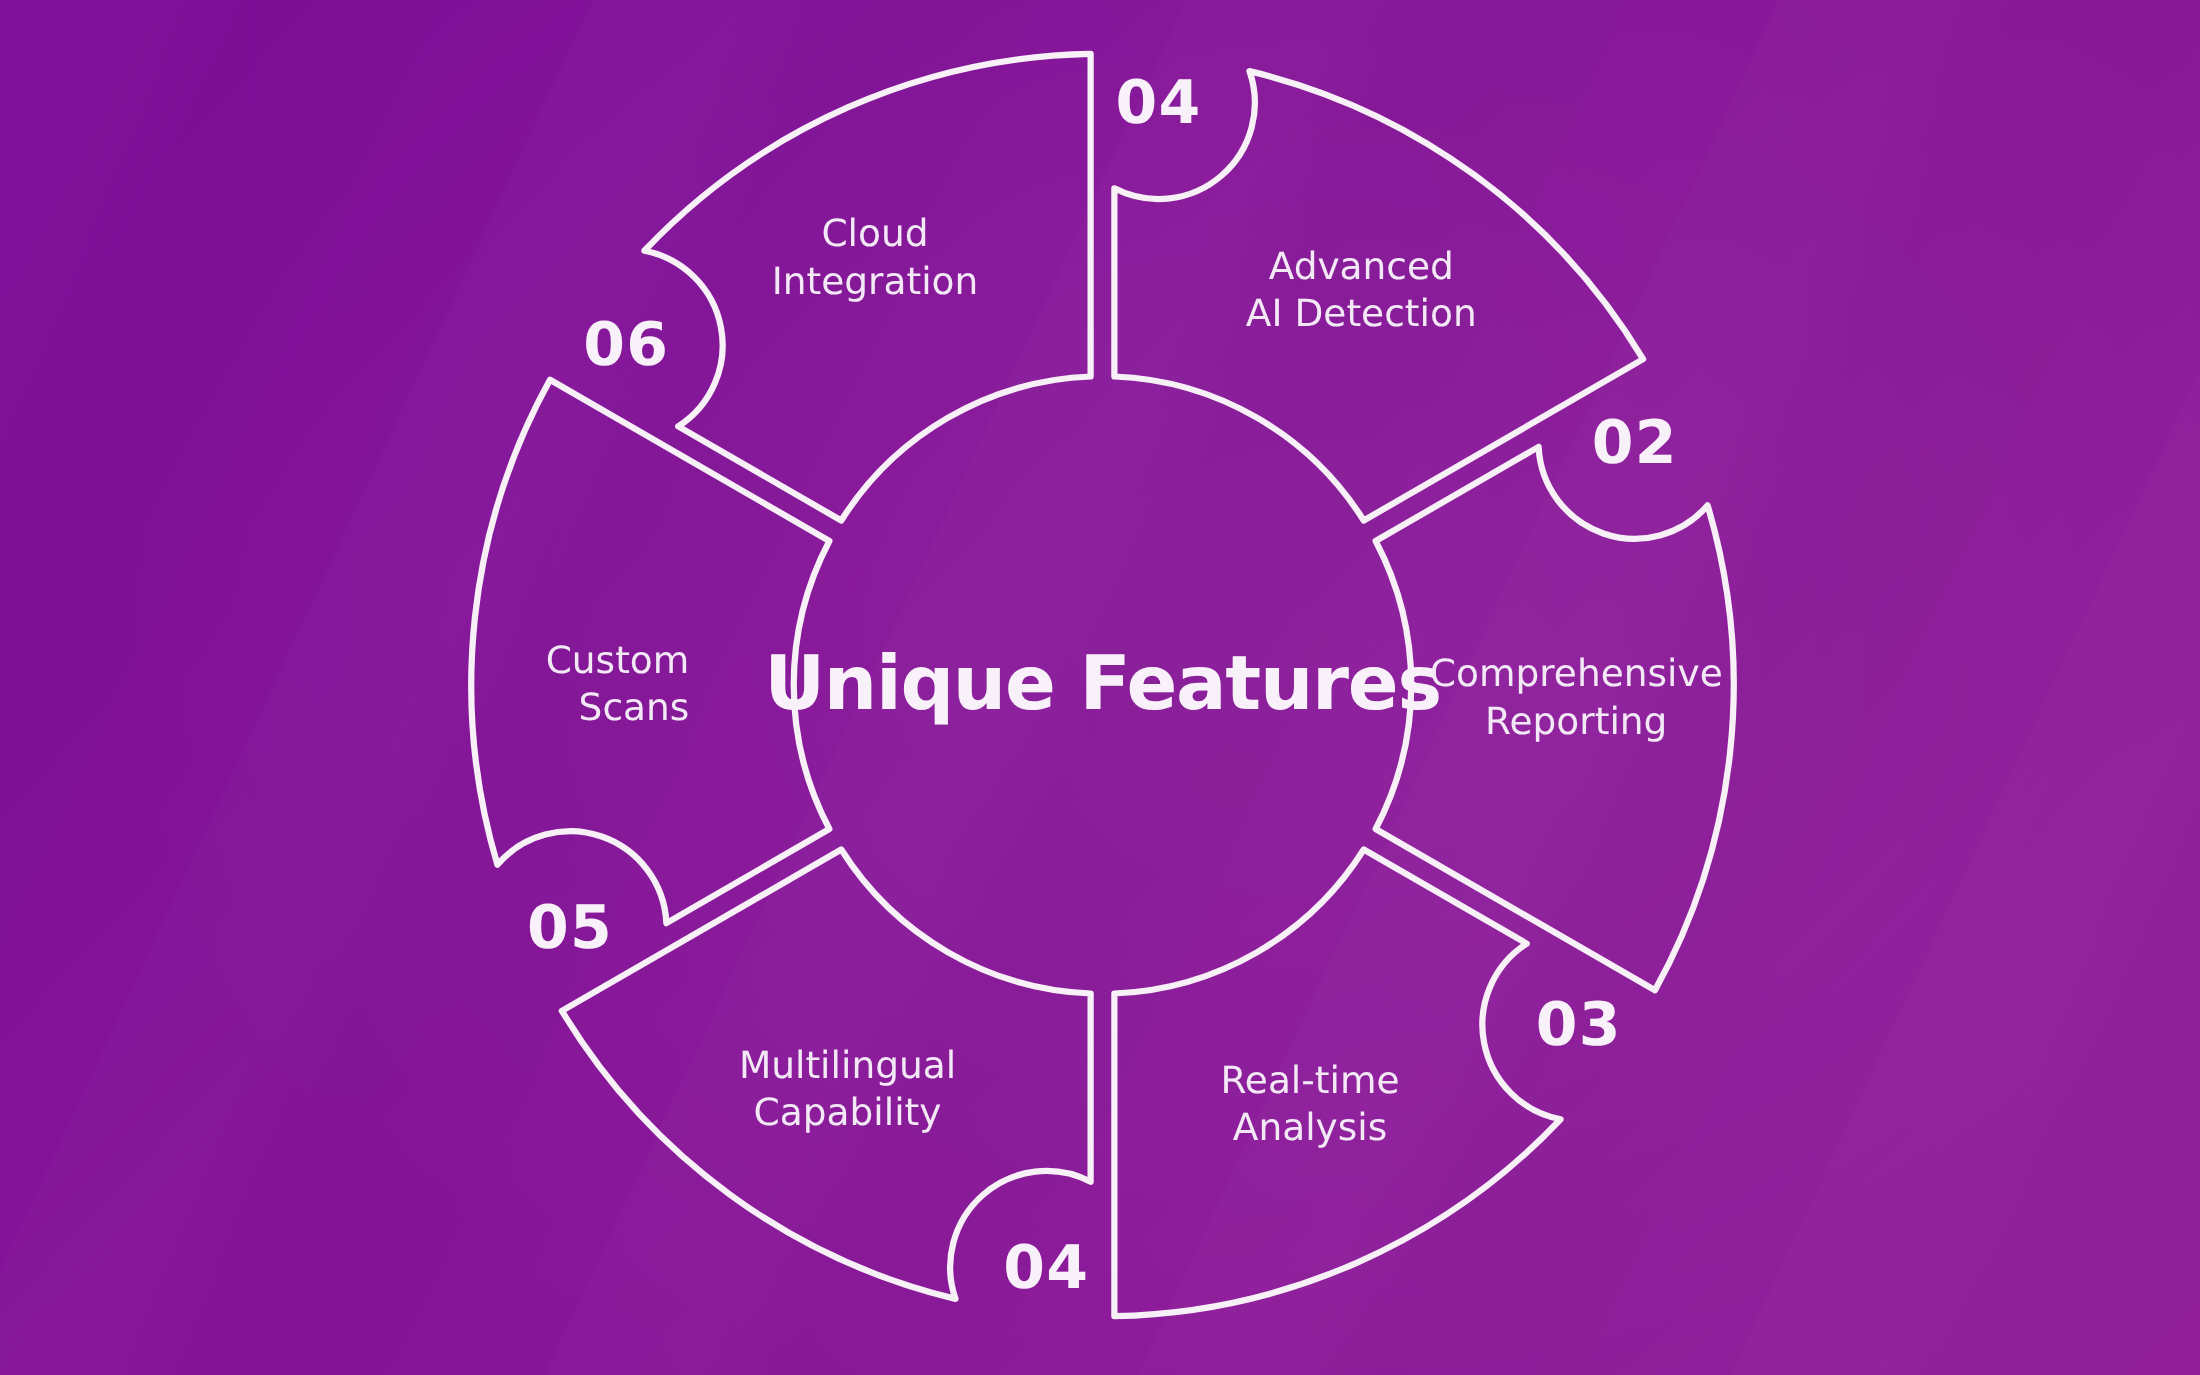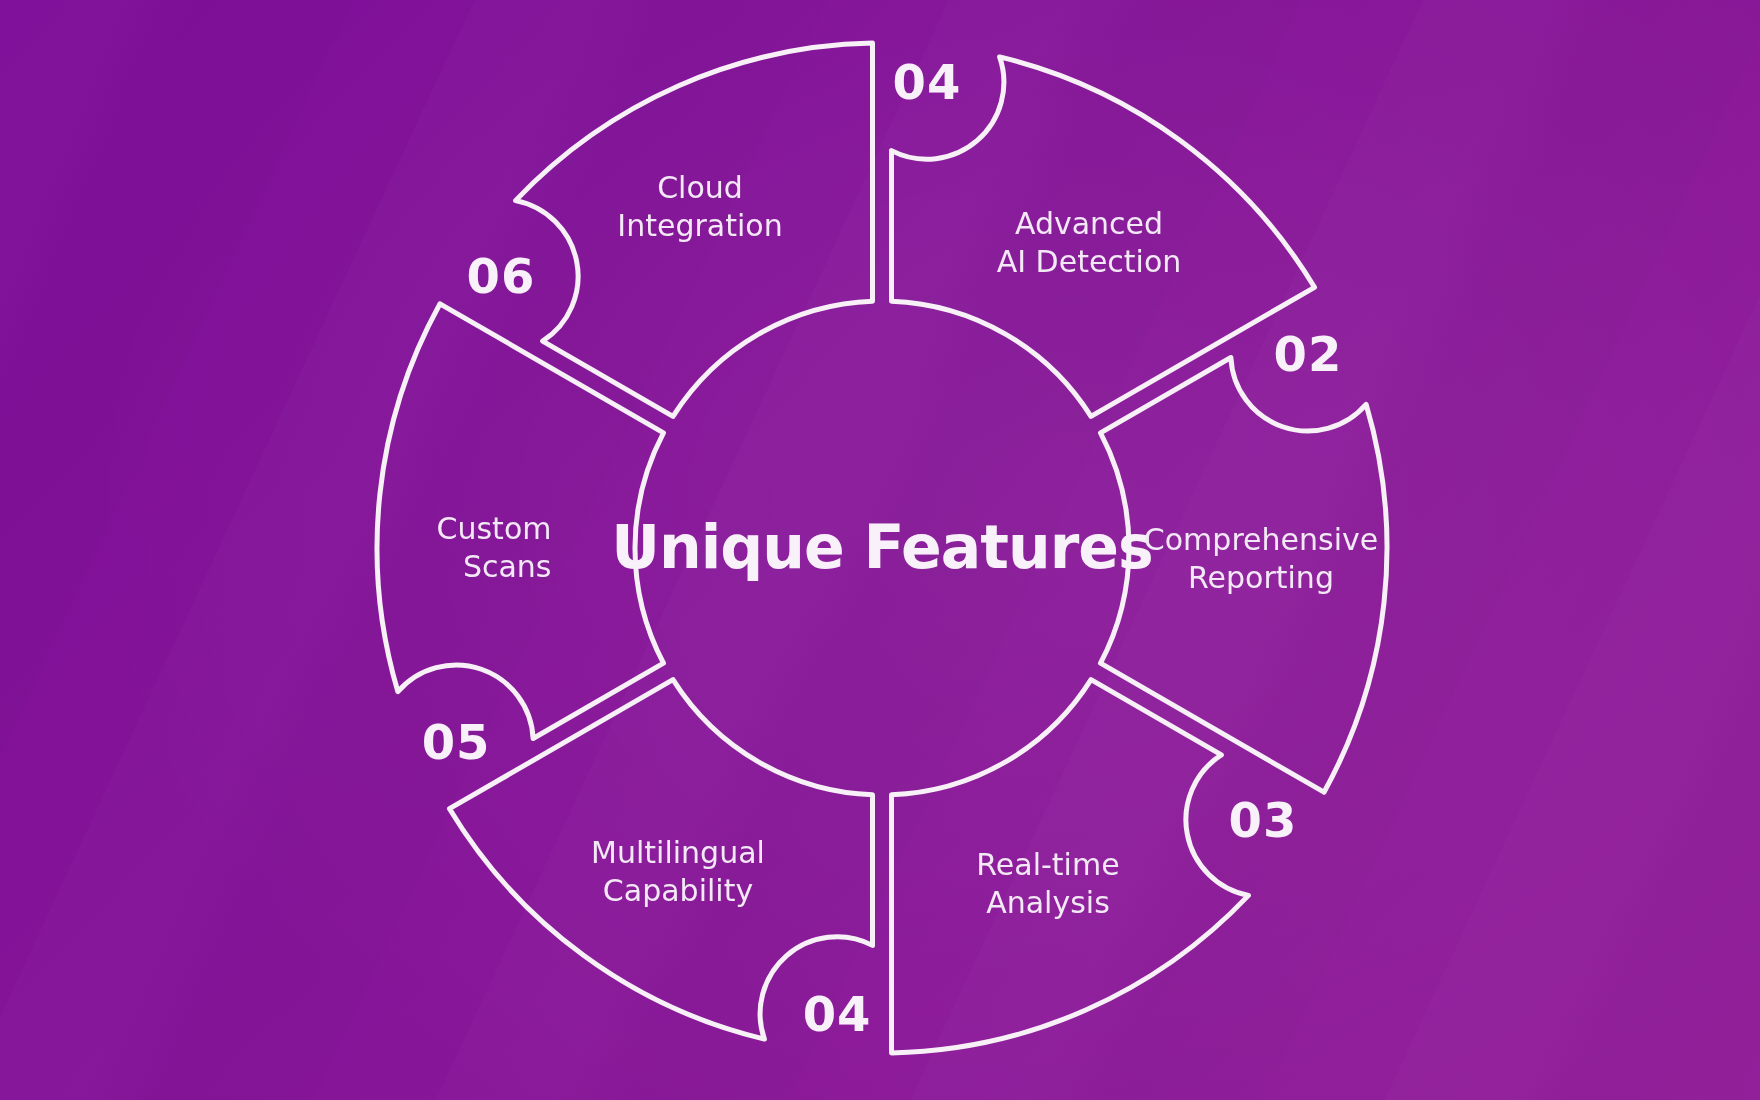--- a/index.html
+++ b/index.html
@@ -84,21 +84,21 @@
 
   <div class="center-title">Unique Features</div>
 
   <div class="seg-num" id="num-0" style="left: 926.9px; top: 82.2px;">04</div>
   <div class="seg-num" id="num-1" style="left: 1307.9px; top: 353.9px; text-align: right;">02</div>
   <div class="seg-num" id="num-2" style="left: 1263px; top: 819.8px;">03</div>
   <div class="seg-num" id="num-3" style="left: 837.1px; top: 1013.8px;">04</div>
   <div class="seg-num" id="num-4" style="left: 456.1px; top: 742.1px;">05</div>
   <div class="seg-num" id="num-5" style="left: 501px; top: 276.2px;">06</div>
 
-  <div class="seg-label" id="label-0" style="left: 1089px; top: 243px;">
+  <div class="seg-label" id="label-0" style="left: 1089px; top: 233px;">
     <div>Advanced</div>
     <div>AI Detection</div>
   </div>
   <div class="seg-label" id="label-1" style="left: 1261px; top: 559px;">
     <div>Comprehensive</div>
     <div>Reporting</div>
   </div>
   <div class="seg-label" id="label-2" style="left: 1048px; top: 884px;">
     <div>Real-time</div>
     <div>Analysis</div>

